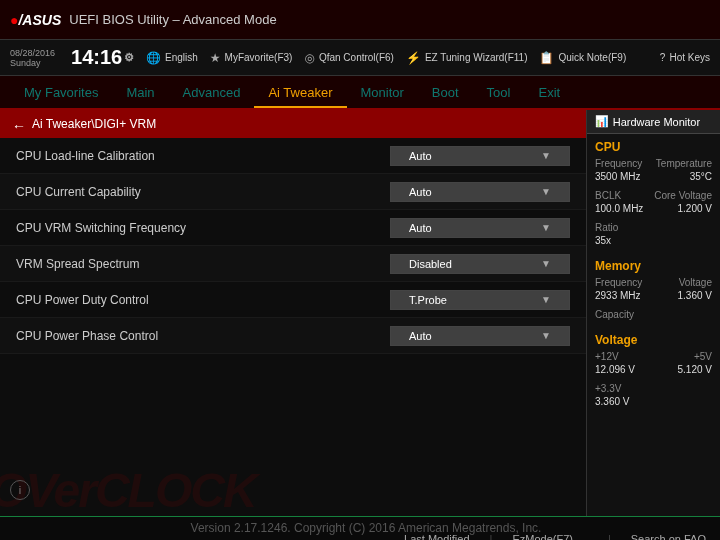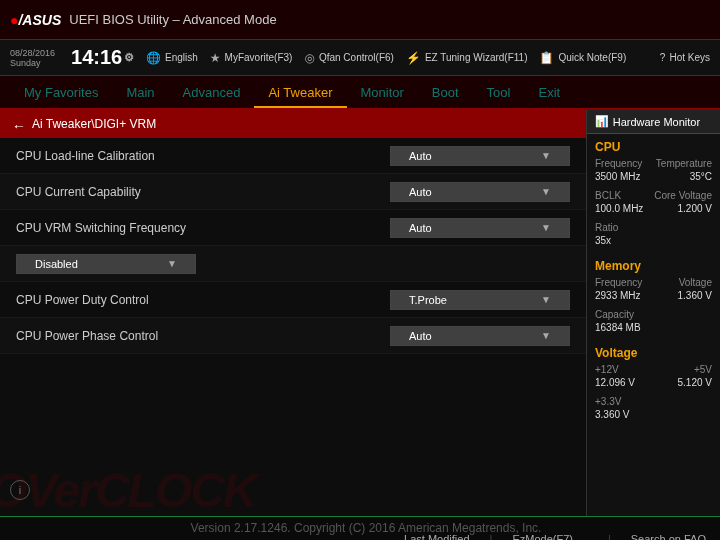--- a/index.html
+++ b/index.html
@@ -393,20 +393,21 @@
       <div class="setting-row">
         <span class="setting-label">CPU VRM Switching Frequency</span>
         <div class="setting-control">
           <div class="setting-select">
             <span>Auto</span>
             <span class="setting-select-arrow">▼</span>
           </div>
         </div>
       </div>
       <div class="setting-row">
+        <span class="setting-label">VRM Spread Spectrum</span>
         <div class="setting-control">
           <div class="setting-select">
             <span>Disabled</span>
             <span class="setting-select-arrow">▼</span>
           </div>
         </div>
       </div>
       <div class="setting-row">
         <span class="setting-label">CPU Power Duty Control</span>
         <div class="setting-control">
@@ -465,21 +466,20 @@
       <span class="hw-label">Voltage</span>
     </div>
     <div class="hw-row">
       <span class="hw-value">2933 MHz</span>
       <span class="hw-value">1.360 V</span>
     </div>
     <div class="hw-divider"></div>
     <div class="hw-row">
       <span class="hw-label">Capacity</span>
     </div>
-    <div class="hw-single">16384 MB</div>
     <div class="hw-divider"></div>
 
     <div class="hw-section-title">Voltage</div>
     <div class="hw-row">
       <span class="hw-label">+12V</span>
       <span class="hw-label">+5V</span>
     </div>
     <div class="hw-row">
       <span class="hw-value">12.096 V</span>
       <span class="hw-value">5.120 V</span>

